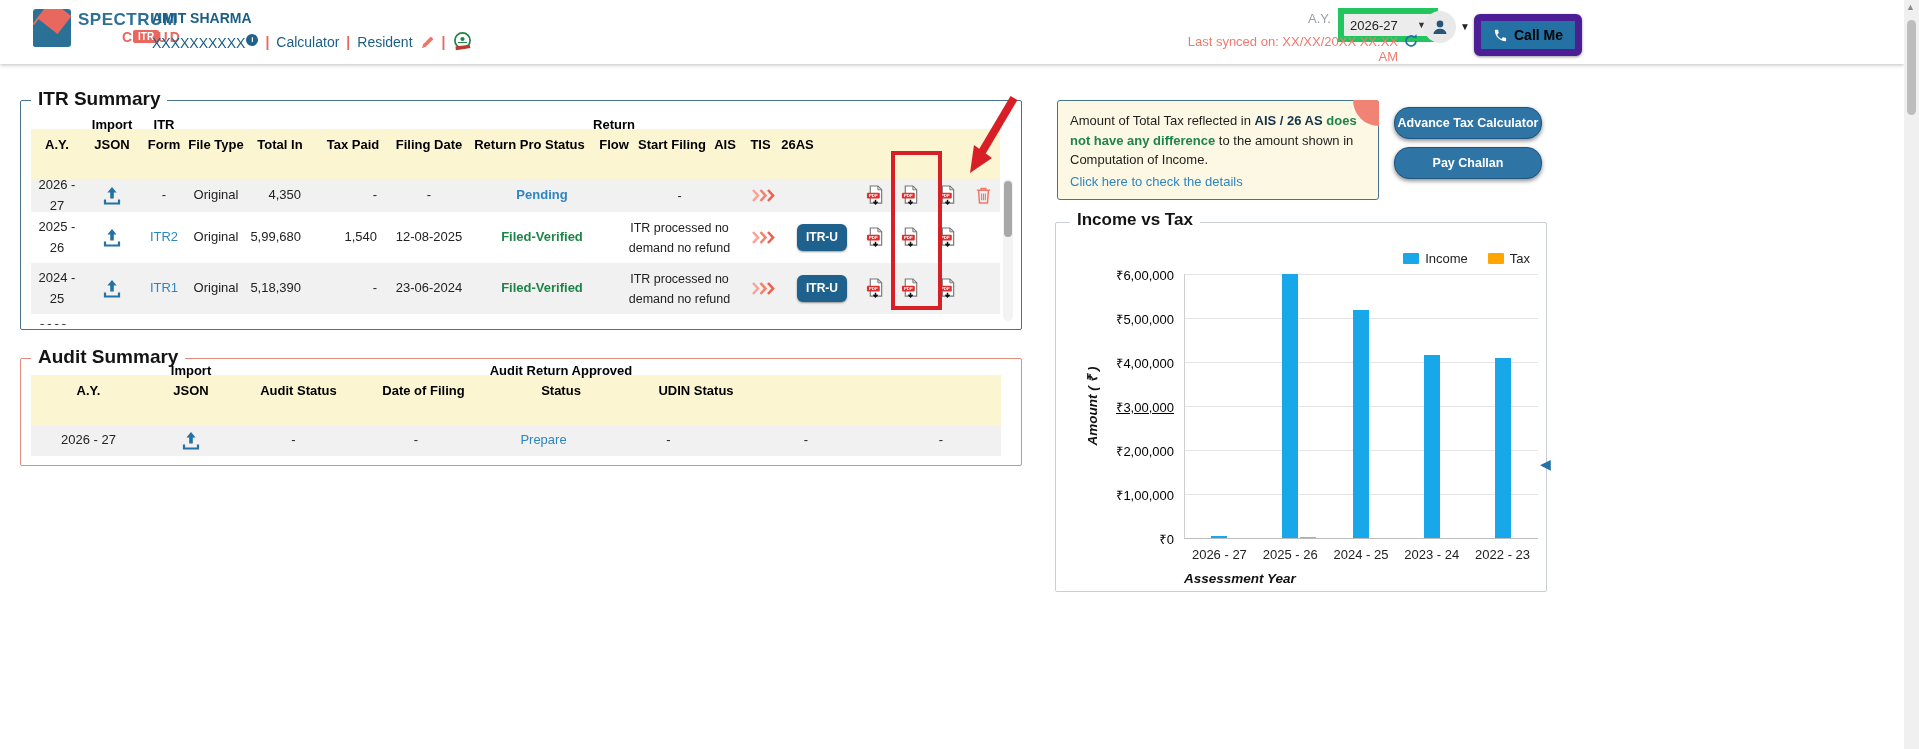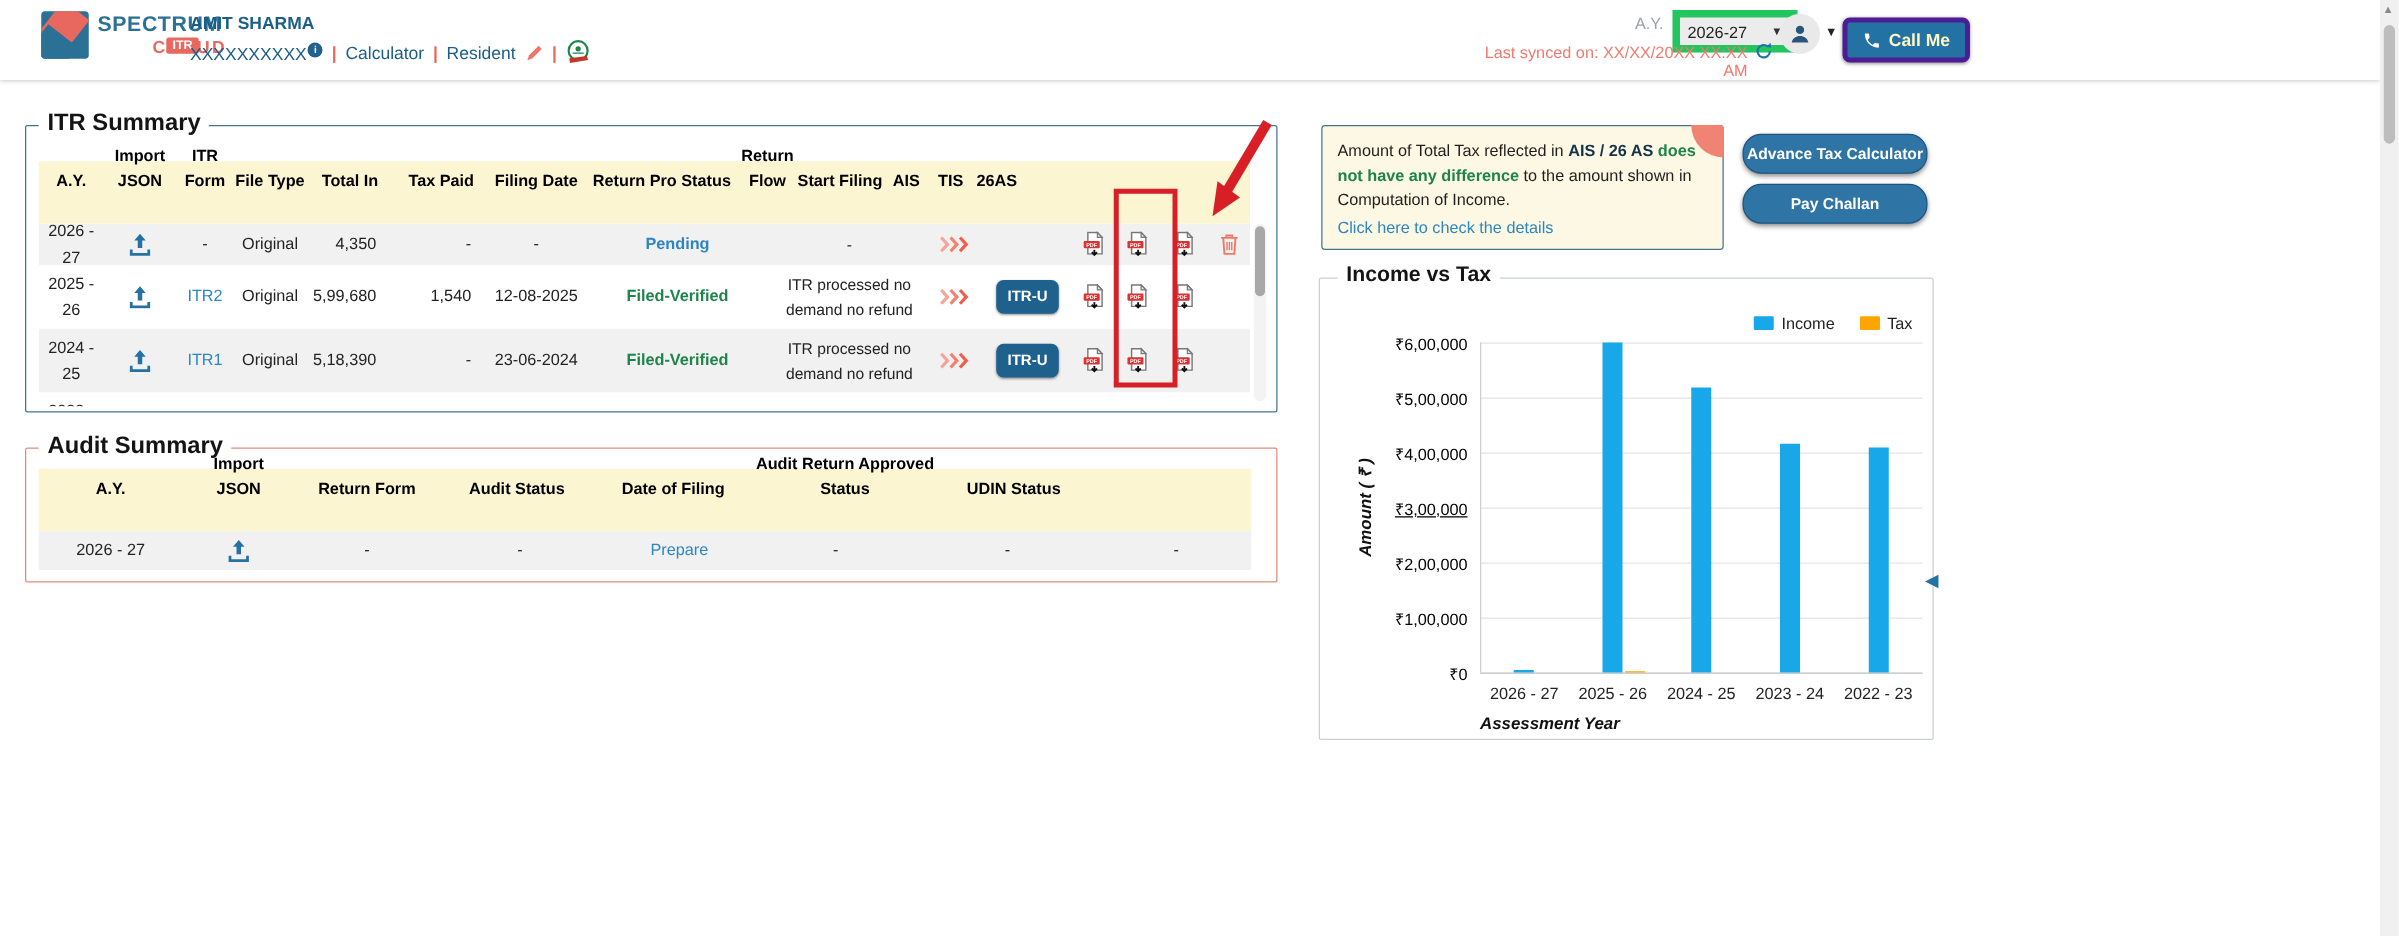--- a/index.html
+++ b/index.html
@@ -14,21 +14,21 @@
   .logo-word2{position:absolute;left:78px;top:29px;font-size:14px;font-weight:bold;color:#e8685f;letter-spacing:2px;margin-left:44px;}
   .logo-badge{position:absolute;left:133px;top:30px;background:#e8685f;color:#fff;font-size:10px;font-weight:bold;padding:1px 5px;border-radius:2px;}
   .client-name{position:absolute;left:152px;top:10px;font-size:14px;font-weight:bold;color:#1b5e86;}
   .client-line{position:absolute;left:152px;top:31px;font-size:14px;color:#1b5e86;display:flex;align-items:center;gap:7px;}
   .sep{color:#e8685f;font-weight:bold;}
   .info-dot{display:inline-block;width:12px;height:12px;border-radius:50%;background:#21618c;color:#fff;font-size:8px;font-weight:bold;text-align:center;line-height:12px;vertical-align:super;margin-left:1px;}
   .ay-label{position:absolute;left:1308px;top:11px;color:#9aa0a6;font-size:13px;}
   .ay-select{position:absolute;left:1338px;top:8px;width:76px;height:22px;background:#ececec;border:6px solid #22c55e;display:flex;align-items:center;justify-content:space-between;padding:0 6px;cursor:pointer;}
   .avatar{position:absolute;left:1424px;top:11px;width:32px;height:32px;border-radius:50%;background:#e9e9e9;display:flex;align-items:center;justify-content:center;cursor:pointer;}
   .user-caret{position:absolute;left:1460px;top:21px;font-size:10px;color:#222;cursor:pointer;}
-  .callme{position:absolute;left:1474px;top:14px;height:28px;padding:0 12px;background:#2471a3;border:4px solid #4c1d95;border-radius:6px;color:#fef9c3;font-size:14px;font-weight:bold;display:flex;align-items:center;gap:6px;cursor:pointer;box-shadow:0 1px 3px rgba(0,0,0,.4);}
+  .callme{position:absolute;left:1474px;top:14px;height:28px;padding:0 12px;background:#2471a3;border:7px solid #4c1d95;border-radius:6px;color:#000000;font-size:14px;font-weight:bold;display:flex;align-items:center;gap:6px;cursor:pointer;box-shadow:0 1px 3px rgba(0,0,0,.4);}
   .sync{position:absolute;left:1178px;top:34px;width:220px;color:#ef7a6d;font-size:13px;text-align:right;}
   .sync-refresh{position:absolute;left:1403px;top:33px;cursor:pointer;}
   
   .panel{position:absolute;background:#fff;border-radius:2px;}
   .plegend{position:absolute;top:-13px;left:10px;background:#fff;padding:0 7px;font-weight:bold;font-size:19px;color:#141414;white-space:nowrap;}
   .itr-panel{left:20px;top:100px;width:1000px;height:228px;border:1px solid #45748f;}
   .audit-panel{left:20px;top:358px;width:1000px;height:106px;border:1px solid #e08d7d;}
   .chart-panel{left:1055px;top:222px;width:490px;height:368px;border:1px solid #c9cfd4;}
   .chart-panel .plegend{font-size:17px;left:14px;}
   
@@ -381,21 +381,20 @@
   <polygon points="40,81 44,53 62,66" fill="#d81f26"></polygon>
 </svg>
 
 <div class="panel audit-panel">
   <div class="plegend">Audit Summary</div>
   <div id="audit-table" style="position:absolute;left:10px;top:16px;width:970px;">
       <div class="thead" style="height: 50px;">
         <div class="th" style="width: 115px;">A.Y.</div>
         <div class="th" style="width: 90px;">Import
 JSON</div>
-        <div class="th" style="width: 115px;">Return Form</div>
         <div class="th" style="width: 125px;">Audit Status</div>
         <div class="th" style="width: 125px;">Date of Filing</div>
         <div class="th" style="width: 150px;">Audit Return Approved
 Status</div>
         <div class="th" style="width: 120px;">UDIN Status</div>
       </div>
       <div class="trow" style="height: 31px; background: rgb(241, 241, 241);">
         <div class="td" style="width: 115px;">2026 - 27</div>
         <div class="td" style="width: 90px;">
           <span class="iconbtn">

